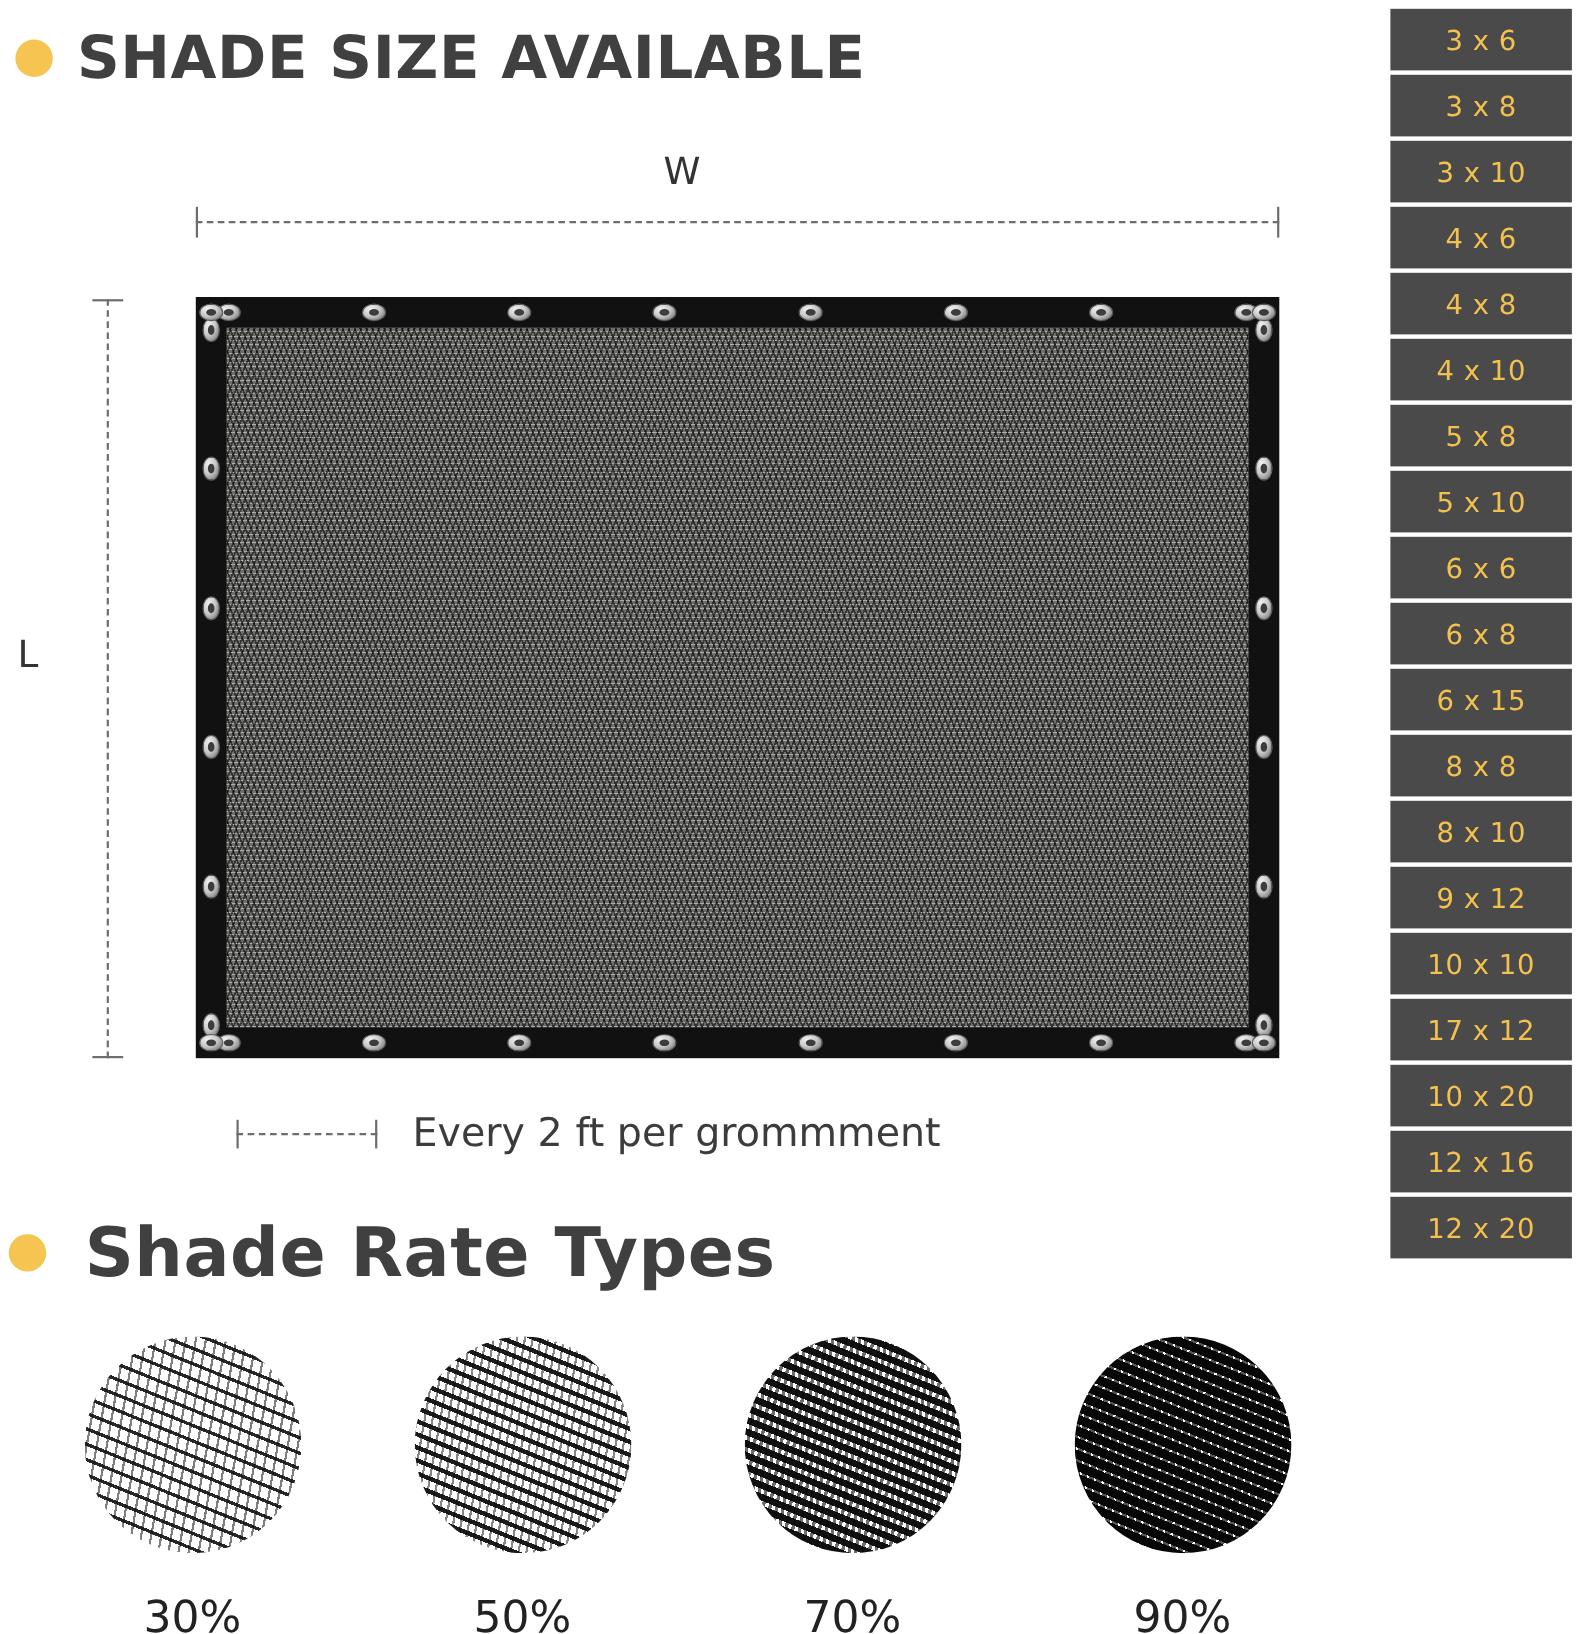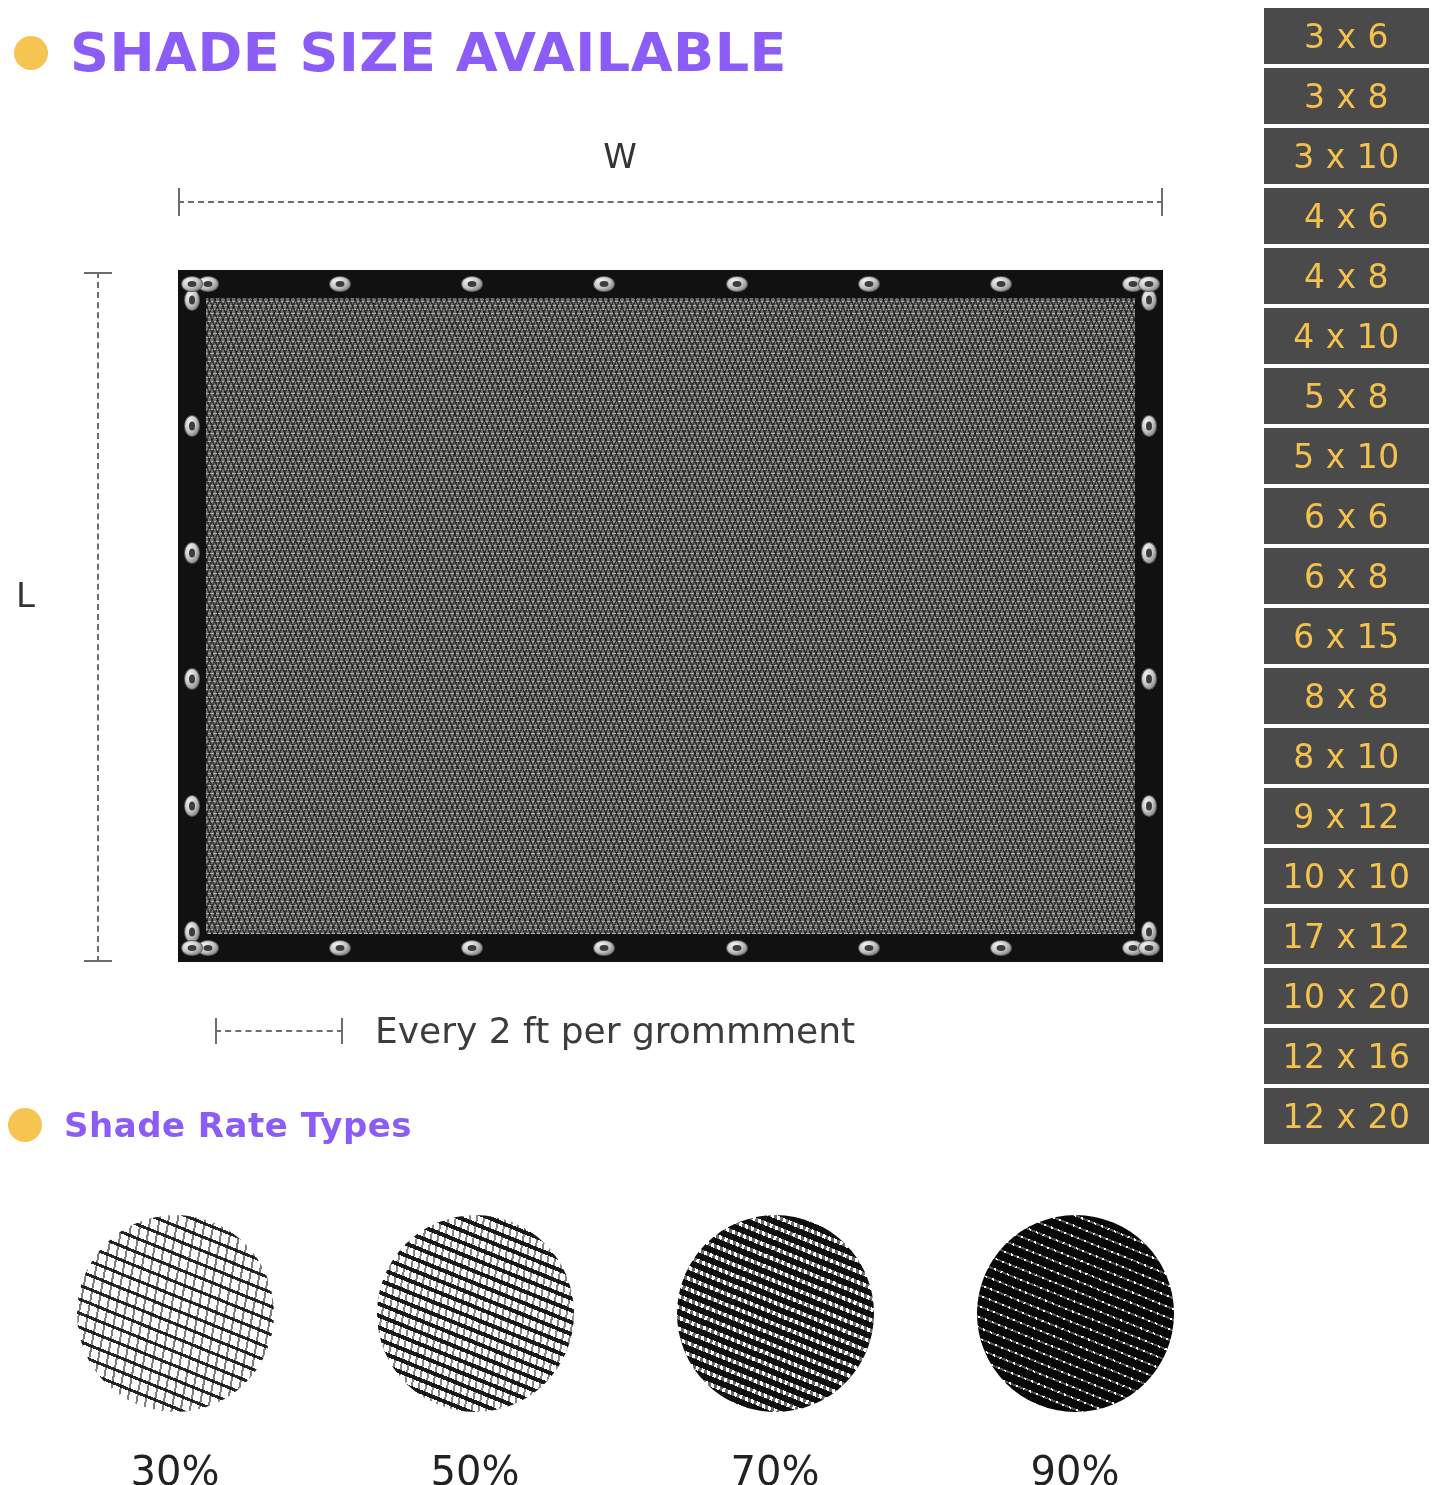--- a/index.html
+++ b/index.html
@@ -23,40 +23,41 @@
     gap: 22px;
   }
   .bullet-dot {
     width: 34px;
     height: 34px;
     border-radius: 50%;
     background: #f5c451;
     flex: 0 0 auto;
   }
   .heading-text {
-    color: #8b5cf6;
+    color: #404040;
     font-weight: bold;
     letter-spacing: 0.5px;
     line-height: 1;
     white-space: nowrap;
     text-align: center;
   }
   #heading-main {
     left: 14px;
     top: 26px;
   }
   #heading-main .heading-text {
     font-size: 54px;
   }
   #heading-shade-rate {
     left: 8px;
     top: 1108px;
   }
   #heading-shade-rate .heading-text {
-    font-size: 34px;
+    font-size: 62px;
+    margin-left: 13px;
   }
 
   
   #diagram {
     position: absolute;
     left: 0;
     top: 120px;
     width: 1240px;
     height: 960px;
   }
@@ -270,21 +271,21 @@
     top: 8px;
     width: 165px;
     display: flex;
     flex-direction: column;
     gap: 4px;
   }
   .size-chip {
     height: 56px;
     background: #4a4a4a;
     color: #f3c14f;
-    font-size: 33px;
+    font-size: 25px;
     display: flex;
     align-items: center;
     justify-content: center;
     letter-spacing: 0.5px;
   }
 </style>
 </head>
 <body>
 
 <div class="heading" id="heading-main">

